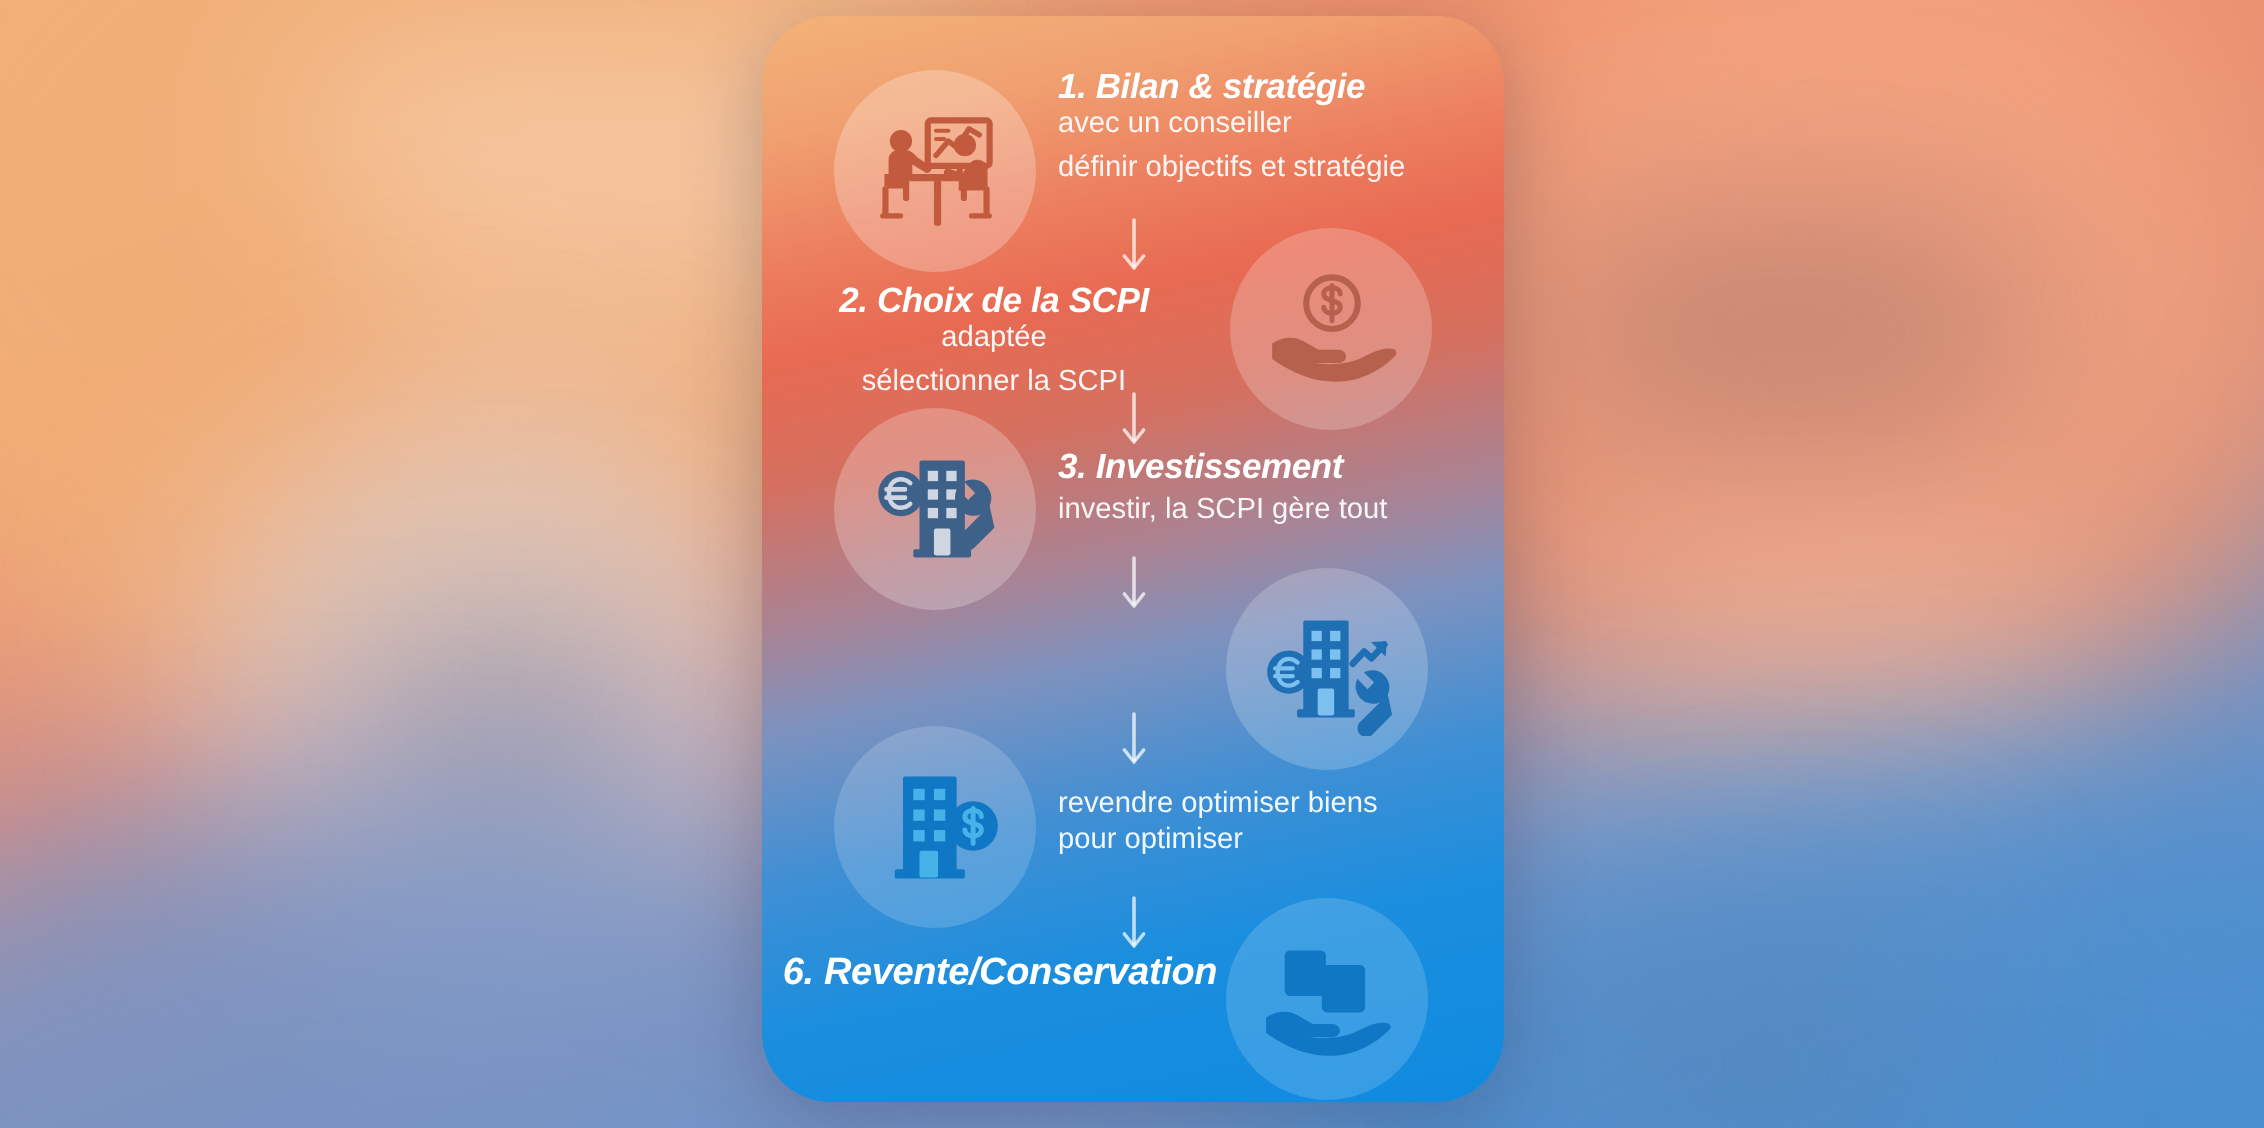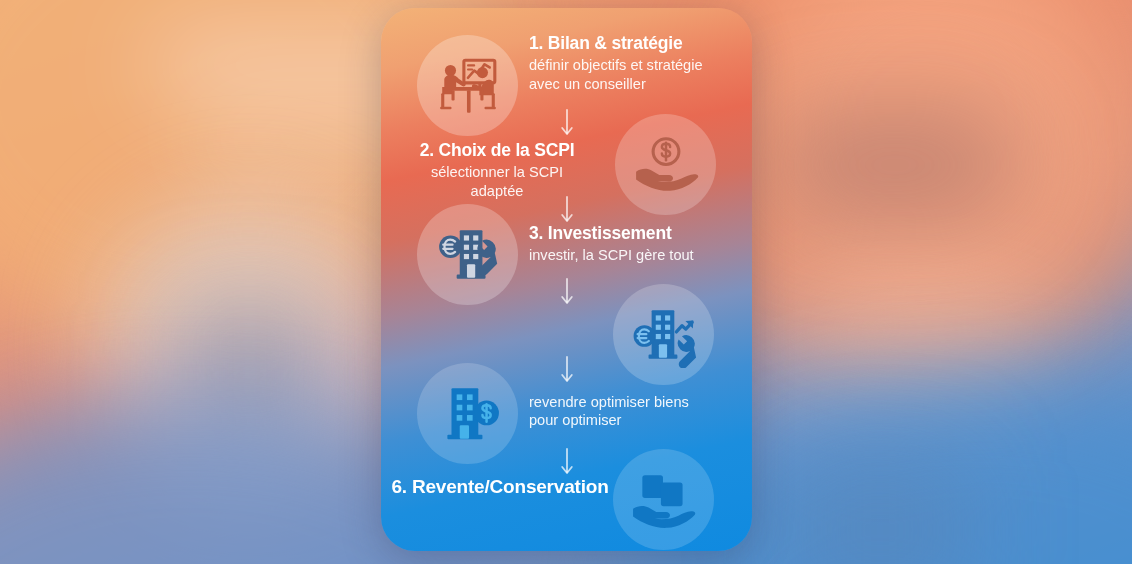--- a/index.html
+++ b/index.html
@@ -50,20 +50,21 @@
 
   
   .txt { position:absolute; width:215px; }
   .title {
     font-weight:bold;
     font-size:17.5px;
     color:#ffffff;
     letter-spacing:-0.2px;
     line-height:1.15;
     white-space:nowrap;
+    font-style:italic;
   }
   .title.wide { font-size:19px; }
   .sub {
     font-size:14.6px;
     color:rgba(255,255,255,.93);
     line-height:1.26;
     margin-top:3px;
   }
   .ralign { text-align:center; }
   .lalign { text-align:left; }
@@ -111,22 +112,22 @@
         <circle cx="46" cy="19" r="5.4"></circle>
         <path d="M52 26 c3 0 5 2 5 5 v10 h-14 v-5 l-6 -2 c-1-.4-1.5-1.5-1.1-2.5 c.4-1 1.5-1.5 2.5-1.1 l6.6 2.3 c1.8-3.6 4-6.7 7-6.7 z"></path>
         <rect x="55" y="39" width="3" height="14" rx="1"></rect>
         <rect x="48" y="52" width="11" height="2.6" rx="1"></rect>
         <rect x="44" y="36" width="3" height="10" rx="1"></rect>
       </svg>
     </span>
   </div>
   <div class="txt lalign" style="left:148px;top:25px;width:205px;">
     <div class="title">1. Bilan &amp; stratégie</div>
+    <div class="sub" style="margin-top:0">avec un conseiller</div>
     <div class="sub">définir objectifs et stratégie</div>
-    <div class="sub" style="margin-top:0">avec un conseiller</div>
   </div>
 
   <div class="arrow" style="left:178px;top:101px;">
     <svg viewBox="0 0 16 30" fill="none" stroke="rgba(255,255,255,.72)" stroke-width="1.8" stroke-linecap="round" stroke-linejoin="round">
       <path d="M8 1 V24"></path>
         <path d="M3.2 19 L8 25 L12.8 19"></path>
     </svg>
   </div>
 
   <div class="badge" style="left:234px;top:106px;background:rgba(255,255,255,.22);">
@@ -137,22 +138,22 @@
         <path d="M36 14.5 c0-2-2-3-4-3 s-4 1-4 3 s2 2.6 4 3.2 s4 1.2 4 3.2 s-2 3-4 3 s-4-1-4-3" fill="none" stroke="#b6614d" stroke-width="2.4" stroke-linecap="round"></path>
         <path d="M2 40 c4-3 9-4 13-2 l9 4 h10 c2 0 3.4 1.3 3.4 3 c0 1.7-1.4 3-3.4 3 H25" fill="none" stroke="#b6614d" stroke-width="0"></path>
         <path d="M3 38.5 c5-3.5 11-3.5 15-1.2 l7.5 4.3 h9.5 c2.2 0 3.8 1.5 3.8 3.2 s-1.6 3.2-3.8 3.2 H24
                  c7 1.2 16 .6 23-2.8 c5-2.4 9.5-5 14.5-4 c1.6.3 2.3 1.8 1.4 3 C57 50.5 47 56.5 36 57
                  C24 57.6 13 53 3 46 z"></path>
       </svg>
     </span>
   </div>
   <div class="txt ralign" style="left:22px;top:132px;width:188px;">
     <div class="title">2. Choix de la SCPI</div>
+    <div class="sub" style="margin-top:0">adaptée</div>
     <div class="sub">sélectionner la SCPI</div>
-    <div class="sub" style="margin-top:0">adaptée</div>
   </div>
 
   <div class="arrow" style="left:178px;top:188px;">
     <svg viewBox="0 0 16 30" fill="none" stroke="rgba(255,255,255,.72)" stroke-width="1.8" stroke-linecap="round" stroke-linejoin="round">
       <path d="M8 1 V24"></path>
         <path d="M3.2 19 L8 25 L12.8 19"></path>
     </svg>
   </div>
 
   <div class="badge" style="left:36px;top:196px;background:rgba(255,255,255,.24);">

